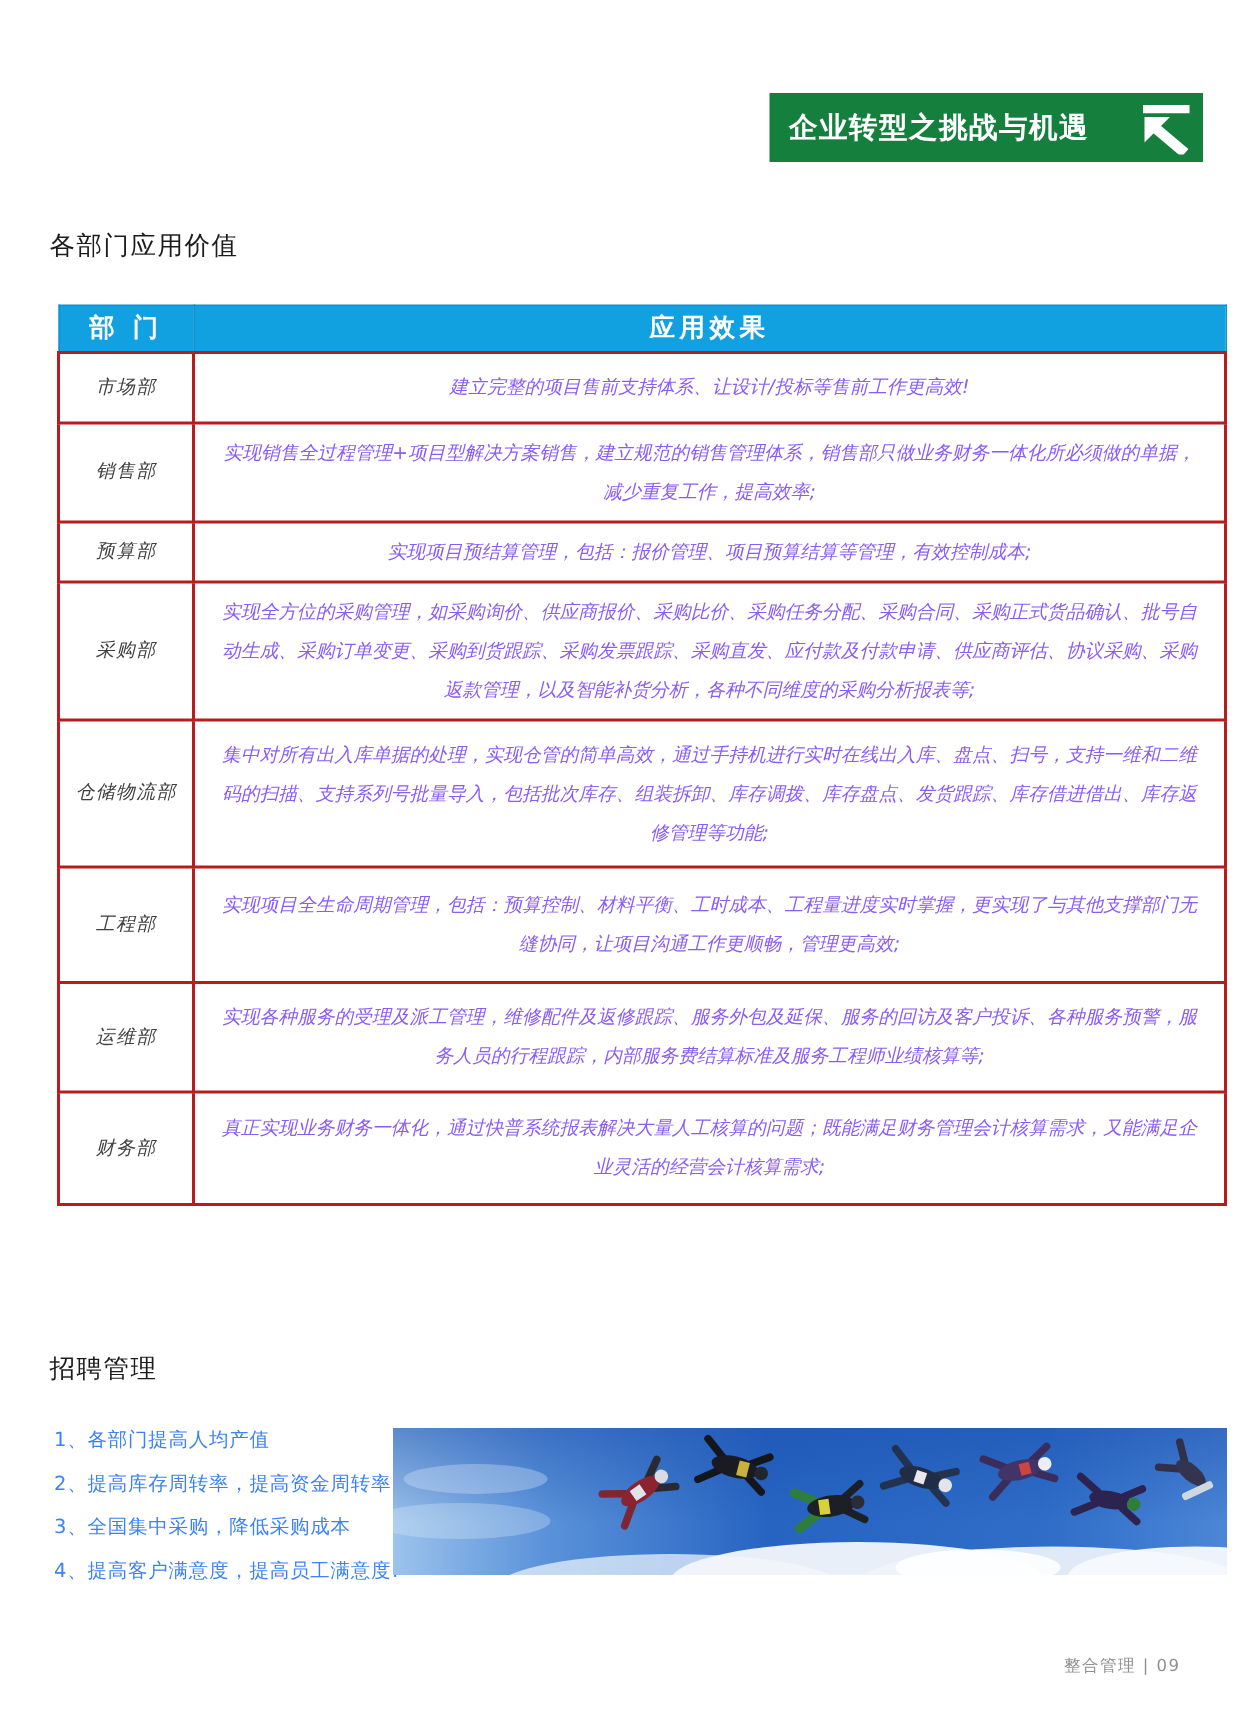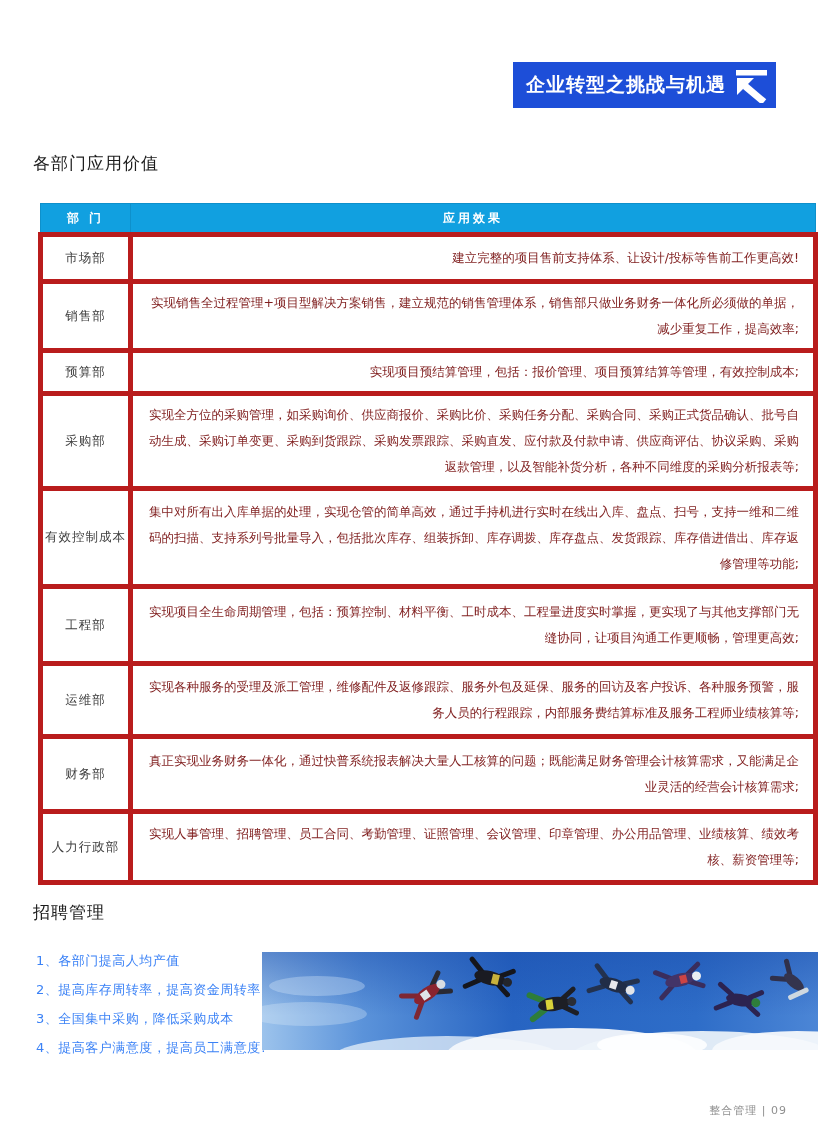--- a/index.html
+++ b/index.html
@@ -1,39 +1,39 @@
 <!DOCTYPE html>
 <html><head>
 <meta charset="utf-8">
 <style>
   * { margin:0; padding:0; box-sizing:border-box; }
   html,body { background:#ffffff; }
   body { font-family:"DejaVu Sans","Liberation Sans",sans-serif; }
   .page { position:relative; width:839px; height:1146px; background:#fff; overflow:hidden; }
 
   
-  .banner { position:absolute; left:513px; top:62px; width:263px; height:46px;
-            background:#1d4ed8; display:flex; align-items:center; padding:0 6px 0 13px; }
+  .banner { position:absolute; left:513px; top:62px; width:289px; height:46px;
+            background:#15803d; display:flex; align-items:center; padding:0 6px 0 13px; }
   .banner-title { flex:1; color:#fff; font-size:19px; font-weight:700; letter-spacing:1px; white-space:nowrap; }
   .banner-icon { width:36px; height:36px; flex:0 0 auto; }
   .banner-icon svg { display:block; }
 
   
   .sec-title { position:absolute; left:33px; font-size:17px; font-weight:400; color:#1c1c1c; letter-spacing:1px; }
   .sec-title.departments { top:152px; }
   .sec-title.benefits { top:901px; }
 
   
   .dept-table { position:absolute; left:38px; top:203px; width:780px;
                 border-collapse:collapse; table-layout:fixed; }
-  .dept-table th { background:#11a0e0; color:#ffffff; font-size:12px; font-weight:700;
+  .dept-table th { background:#11a0e0; color:#ffffff; font-size:17px; font-weight:700;
                    height:31px; border:1px solid #0e90cb; letter-spacing:3px; text-align:center; }
-  .dept-table td { border:5px solid #b91c1c; vertical-align:middle; background:#fff; }
+  .dept-table td { border:2px solid #b91c1c; vertical-align:middle; background:#fff;font-style:italic; }
   .dept-table td.dept { text-align:center; font-size:12.5px; color:#404040; letter-spacing:1px; }
-  .dept-table td.effect { padding:6px 14px; font-size:12.5px; color:#7f1d1d; line-height:26px; text-align:right; }
+  .dept-table td.effect { padding:6px 14px; font-size:12.5px; color:#8b5cf6; line-height:26px; text-align:center; }
   .dept-table tbody tr:nth-child(1){ height:47px; }
   .dept-table tbody tr:nth-child(2){ height:66px; }
   .dept-table tbody tr:nth-child(3){ height:40px; }
   .dept-table tbody tr:nth-child(4){ height:78px; }
   .dept-table tbody tr:nth-child(5){ height:98px; }
   .dept-table tbody tr:nth-child(6){ height:77px; }
   .dept-table tbody tr:nth-child(7){ height:73px; }
   .dept-table tbody tr:nth-child(8){ height:75px; }
   .dept-table tbody tr:nth-child(9){ height:71px; }
 
@@ -88,38 +88,34 @@
       </tr>
       <tr>
         <td class="dept">预算部</td>
         <td class="effect">实现项目预结算管理，包括：报价管理、项目预算结算等管理，有效控制成本;</td>
       </tr>
       <tr>
         <td class="dept">采购部</td>
         <td class="effect">实现全方位的采购管理，如采购询价、供应商报价、采购比价、采购任务分配、采购合同、采购正式货品确认、批号自动生成、采购订单变更、采购到货跟踪、采购发票跟踪、采购直发、应付款及付款申请、供应商评估、协议采购、采购返款管理，以及智能补货分析，各种不同维度的采购分析报表等;</td>
       </tr>
       <tr>
-        <td class="dept">有效控制成本</td>
+        <td class="dept">仓储物流部</td>
         <td class="effect">集中对所有出入库单据的处理，实现仓管的简单高效，通过手持机进行实时在线出入库、盘点、扫号，支持一维和二维码的扫描、支持系列号批量导入，包括批次库存、组装拆卸、库存调拨、库存盘点、发货跟踪、库存借进借出、库存返修管理等功能;</td>
       </tr>
       <tr>
         <td class="dept">工程部</td>
         <td class="effect">实现项目全生命周期管理，包括：预算控制、材料平衡、工时成本、工程量进度实时掌握，更实现了与其他支撑部门无缝协同，让项目沟通工作更顺畅，管理更高效;</td>
       </tr>
       <tr>
         <td class="dept">运维部</td>
         <td class="effect">实现各种服务的受理及派工管理，维修配件及返修跟踪、服务外包及延保、服务的回访及客户投诉、各种服务预警，服务人员的行程跟踪，内部服务费结算标准及服务工程师业绩核算等;</td>
       </tr>
       <tr>
         <td class="dept">财务部</td>
         <td class="effect">真正实现业务财务一体化，通过快普系统报表解决大量人工核算的问题；既能满足财务管理会计核算需求，又能满足企业灵活的经营会计核算需求;</td>
-      </tr>
-      <tr>
-        <td class="dept">人力行政部</td>
-        <td class="effect">实现人事管理、招聘管理、员工合同、考勤管理、证照管理、会议管理、印章管理、办公用品管理、业绩核算、绩效考核、薪资管理等;</td>
       </tr>
     </tbody>
   </table>
 
   <div class="sec-title benefits">招聘管理</div>
 
   <ul class="benefit-list">
     <li class="benefit-item">1、各部门提高人均产值</li>
     <li class="benefit-item">2、提高库存周转率，提高资金周转率</li>
     <li class="benefit-item">3、全国集中采购，降低采购成本</li>

